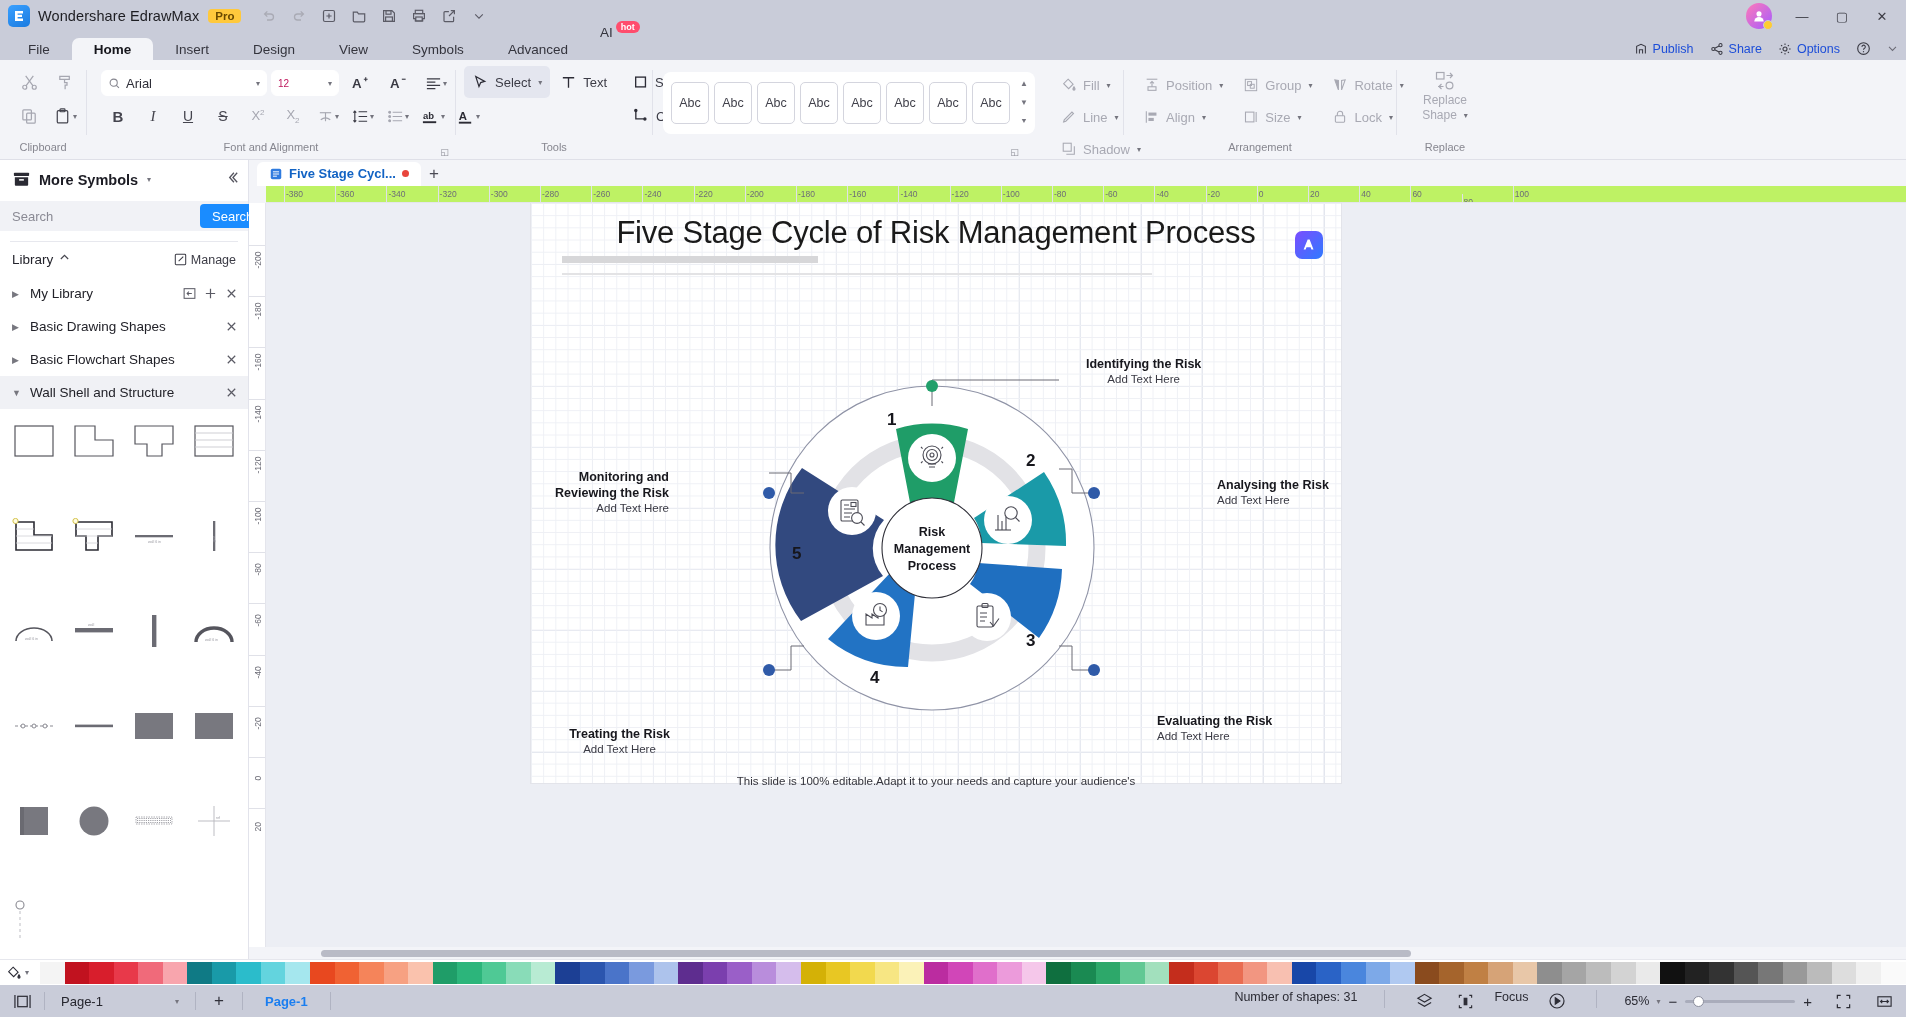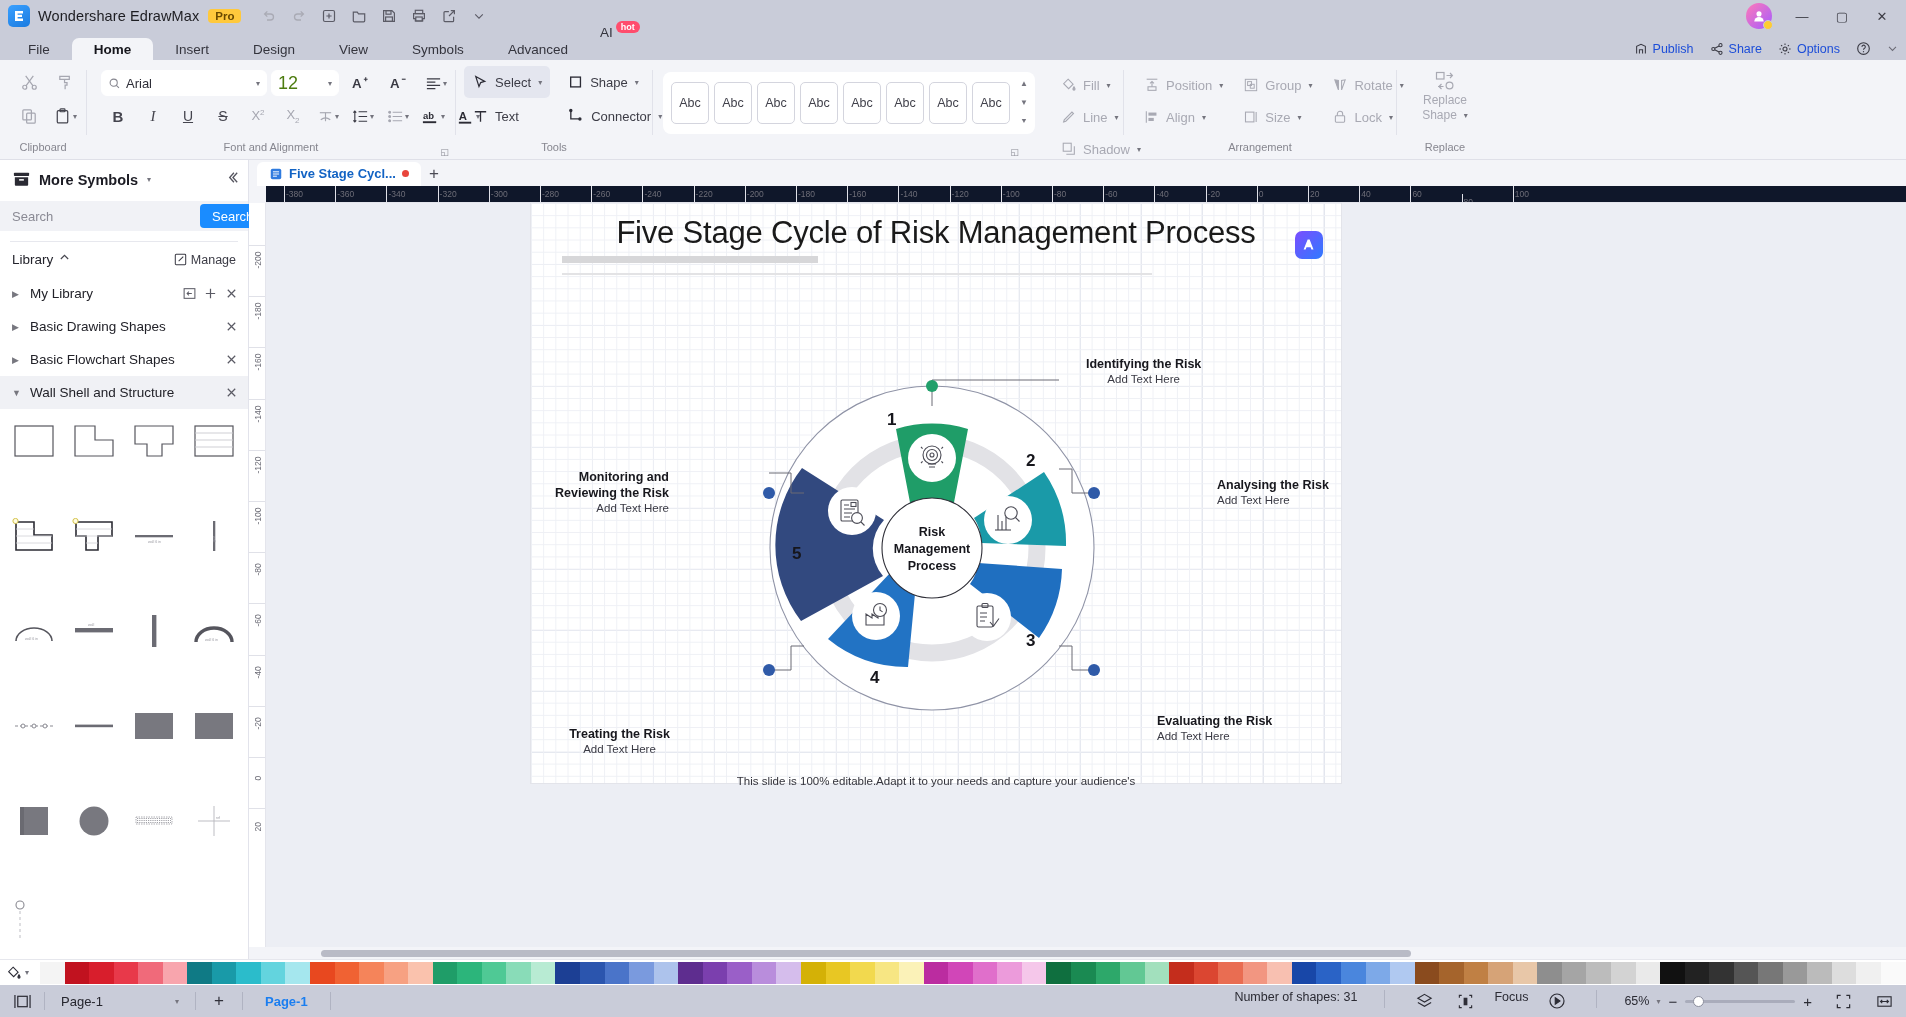--- a/index.html
+++ b/index.html
@@ -100,21 +100,21 @@
     width:166px; padding:0 6px; gap:5px; border:1px solid #fff;
   }
   .font-combo input {
     border:none; outline:none; font-size:13px; width:100%; color:#2e2e38;
     font-family:"Liberation Sans",sans-serif; background:transparent;
   }
   .size-combo {
     display:flex;align-items:center; background:#fff; border-radius:6px;height:26px;
     width:68px; padding:0 6px; border:1px solid #fff; justify-content:space-between;
   }
-  .size-combo input { border:none;outline:none;font-size:18px;width:36px;color:#4d7c0f;
+  .size-combo input { border:none;outline:none;font-size:10px;width:36px;color:#be185d;
     font-family:"Liberation Sans",sans-serif; background:transparent;}
   .fmt-row { display:flex; align-items:center; gap:1px; height:32px; }
 
   
   .styles-wrap {
     background:#fff; border-radius:8px; margin:6px 0 0; padding:6px 4px 6px 8px;
     display:flex; align-items:center; height:62px;
   }
   .abc-cell {
     width:38px;height:42px;border:1px solid #d4d5de;border-radius:5px;
@@ -169,21 +169,21 @@
   .canvas-area { flex:1; display:flex; flex-direction:column; min-width:0; position:relative; }
   .tabstrip { height:26px; background:#f3f4f8; display:flex; align-items:flex-end; padding-left:8px; flex:none;}
   .doctab {
     display:flex;align-items:center;gap:6px;background:#fff;border-radius:6px 6px 0 0;
     padding:4px 12px 5px; font-size:13px; color:#1263c4; font-weight:bold; height:24px;
   }
   .doctab .modified { width:7px;height:7px;border-radius:50%;background:#e8453c; }
   .tab-add { width:26px;height:24px;display:flex;align-items:center;justify-content:center;font-size:17px;color:#4a4a54;}
 
   .ruler-h {
-    height:17px; background:#0f172a; position:relative; overflow:hidden; flex:none;
+    height:17px; background:#bef264; position:relative; overflow:hidden; flex:none;
     border-bottom:1px solid #e4e5ec; margin-left:17px;
   }
   .ruler-h .tick { position:absolute; top:0; font-size:8.5px; color:#6d6d77; height:17px;}
   .ruler-h .tick span{ position:relative; left:2px; top:3px; }
   .ruler-h .tick::before{ content:''; position:absolute;left:0;top:0;width:1px;height:17px;background:#e0e1e8;}
 
   .canvas-row { flex:1; display:flex; min-height:0; }
   .ruler-v {
     width:17px; background:#fff; position:relative; overflow:hidden; flex:none;
     border-right:1px solid #e4e5ec;
@@ -528,21 +528,21 @@
           </div>
         </div>
       </div>
       <div class="rgroup-label">Font and Alignment</div>
       <div class="dialog-launcher">◱</div>
     </div>
     <div class="rsep"></div>
 
     <div class="rgroup" style="width:196px">
       <div class="rgroup-body" style="padding-left:8px">
-        <div style="display:flex;flex-direction:column;gap:2px">
+        <div style="display:flex;flex-direction:row;gap:2px">
           <div class="lbl-btn selected">
             <span>
               <svg width="17" height="17" viewBox="0 0 18 18" fill="none" stroke="#2c2c36" stroke-width="1.3">
                   <path d="M4 2.6l9.5 5.2-4.3 1.3-1.8 4.2z"></path>
                 </svg>
             </span>
             <span>Select</span>
             <span class="caret">▾</span>
           </div>
           <div class="lbl-btn">

